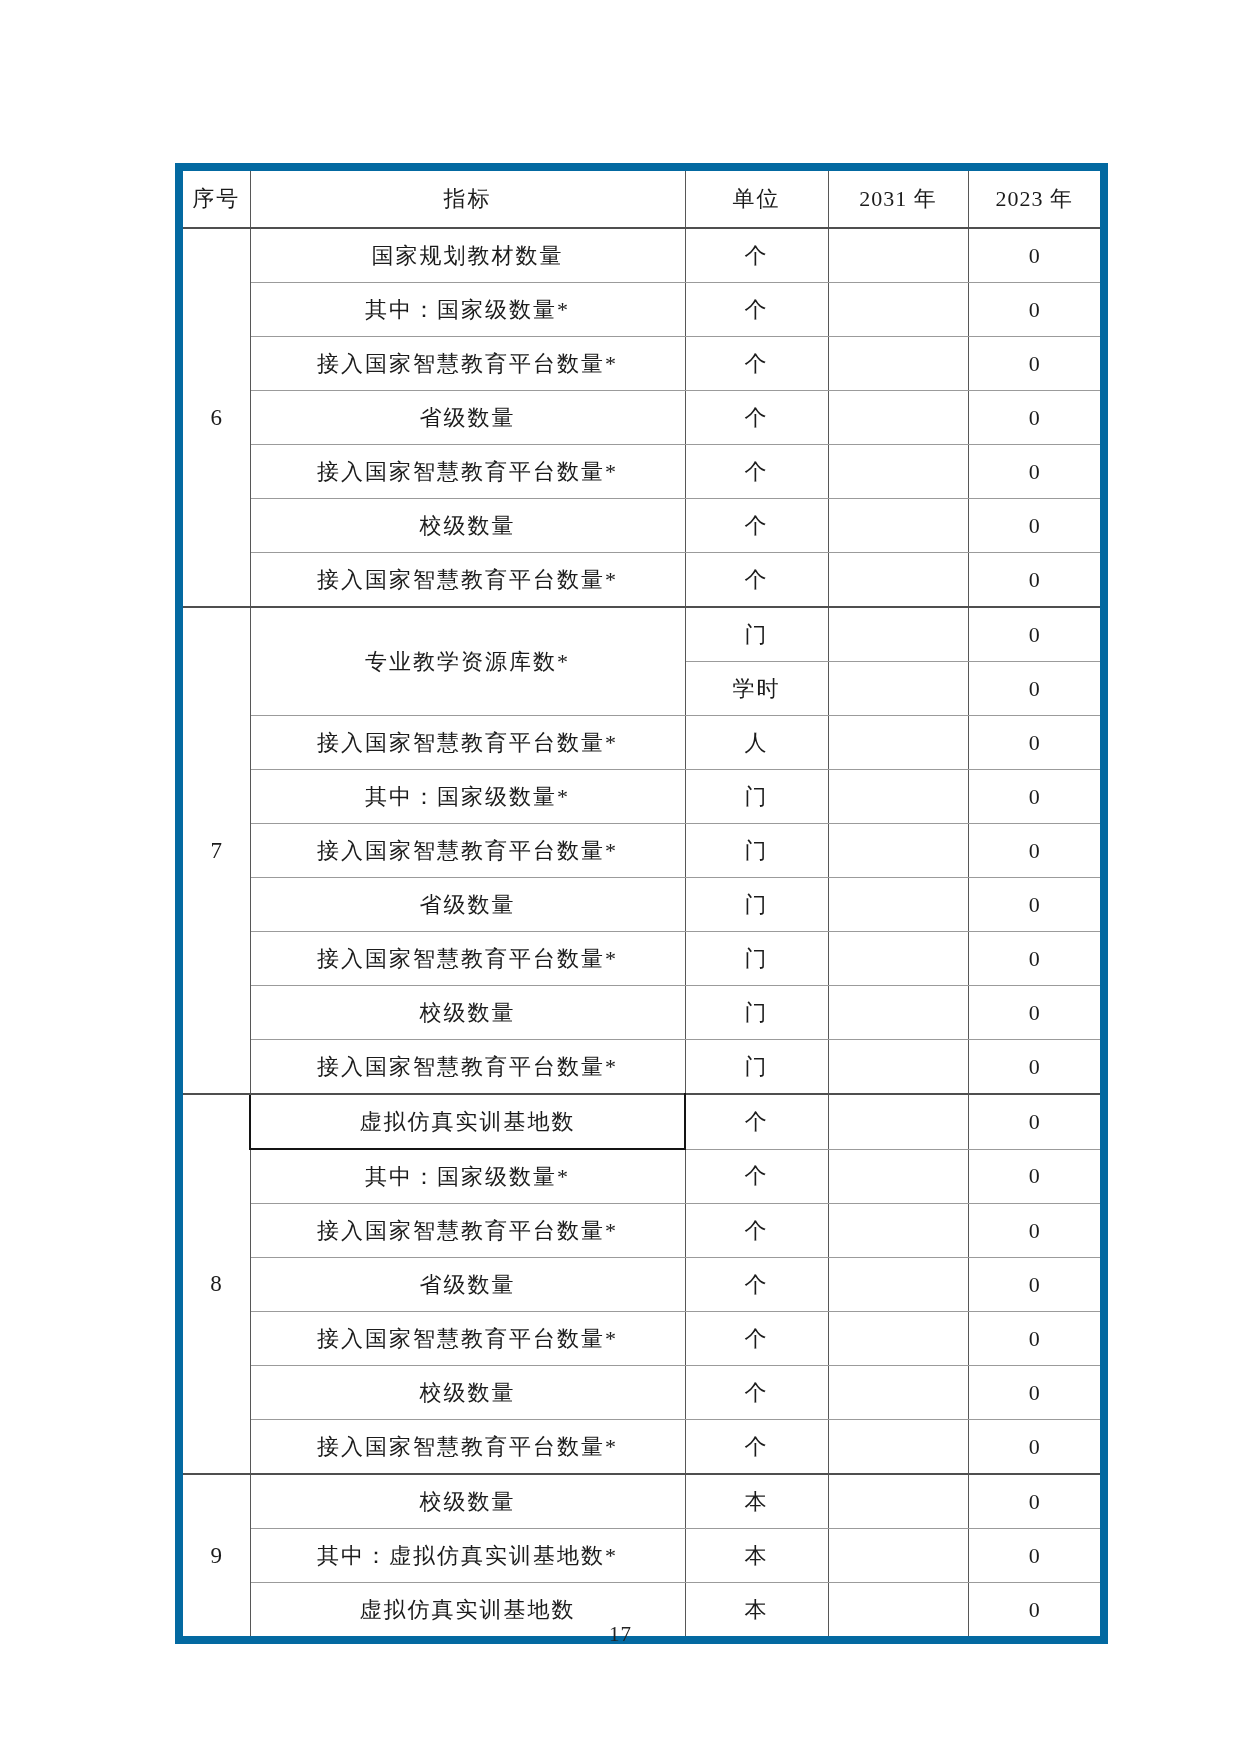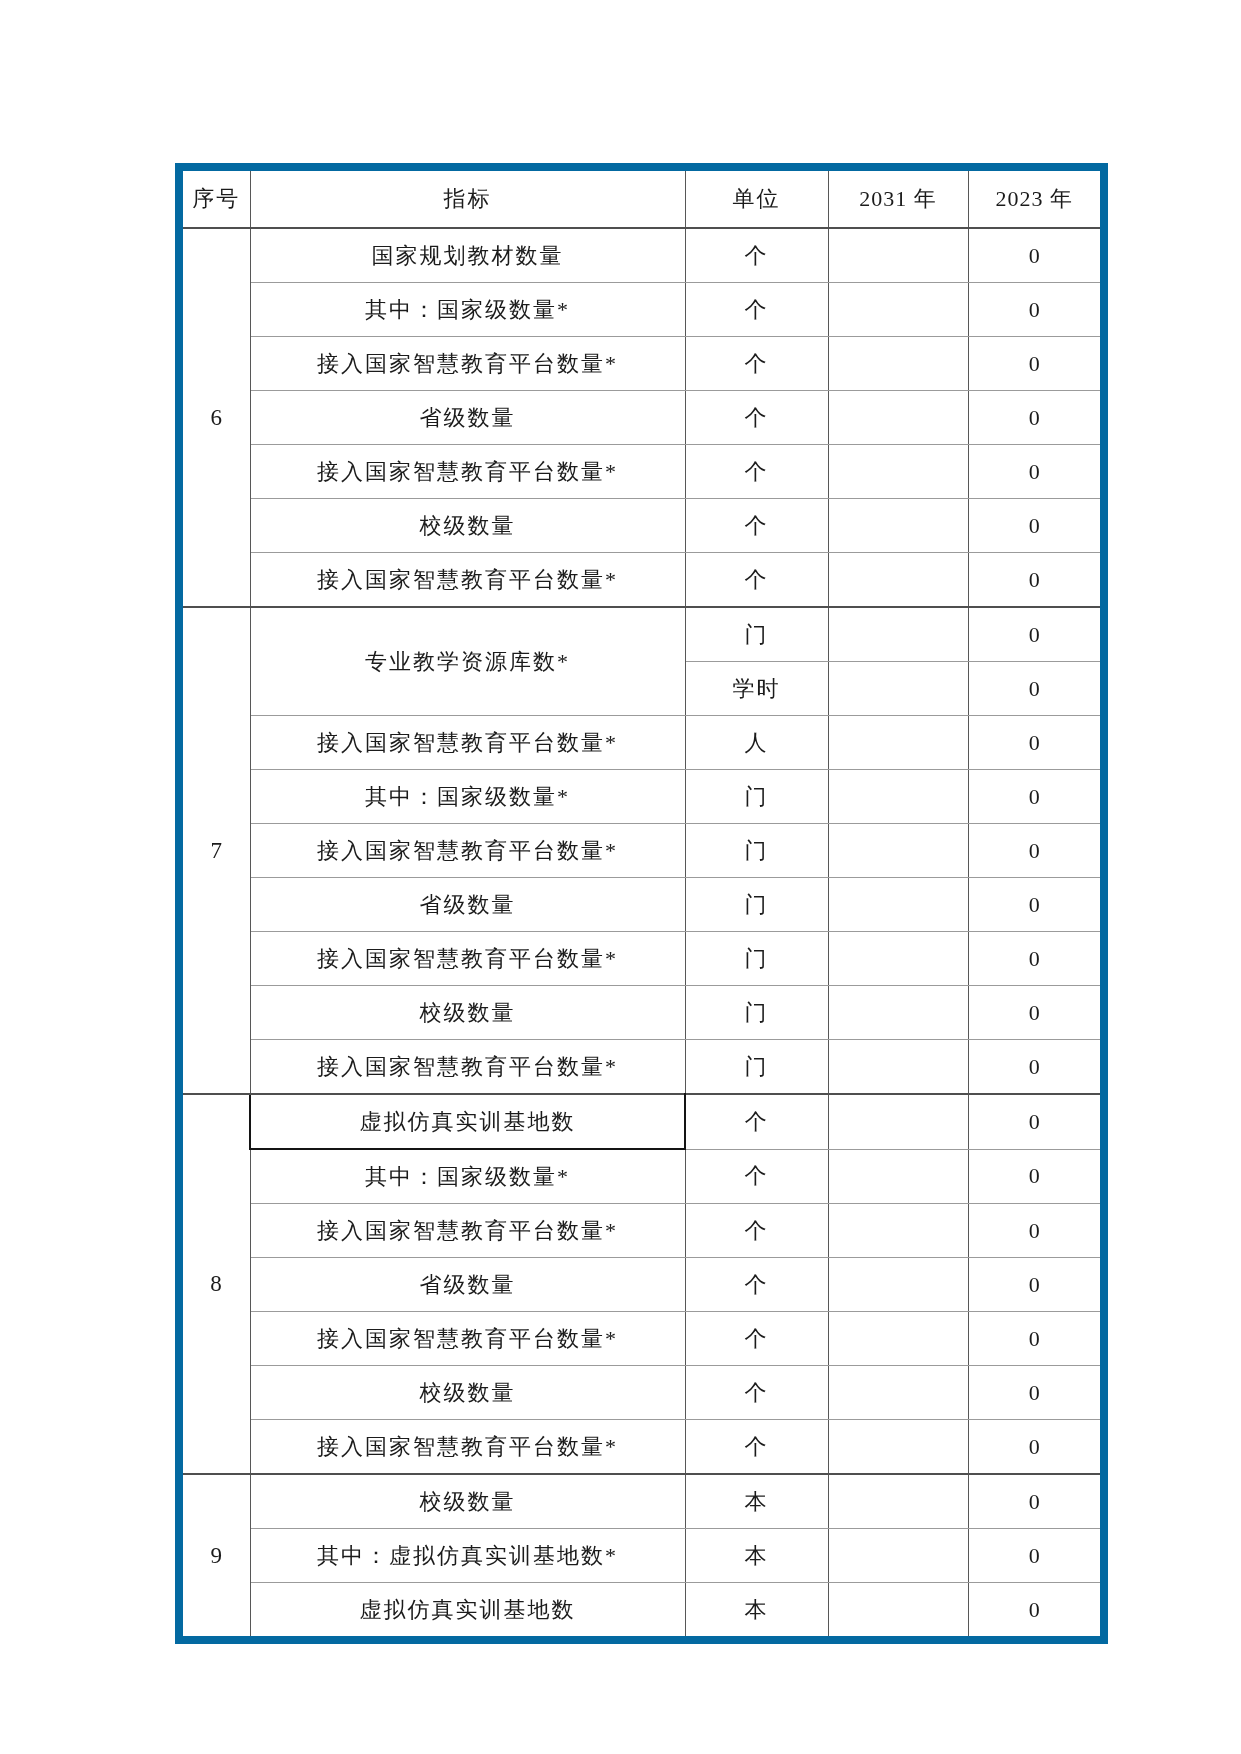--- a/index.html
+++ b/index.html
@@ -239,14 +239,15 @@
     </tr>
     <tr>
       <td class="ind">虚拟仿真实训基地数</td>
       <td class="unit">本</td>
       <td class="val"></td>
       <td class="val">0</td>
     </tr>
   </tbody>
     </table>
 
+  <div class="footer">17</div>
 
 </div>
 
 </body></html>

